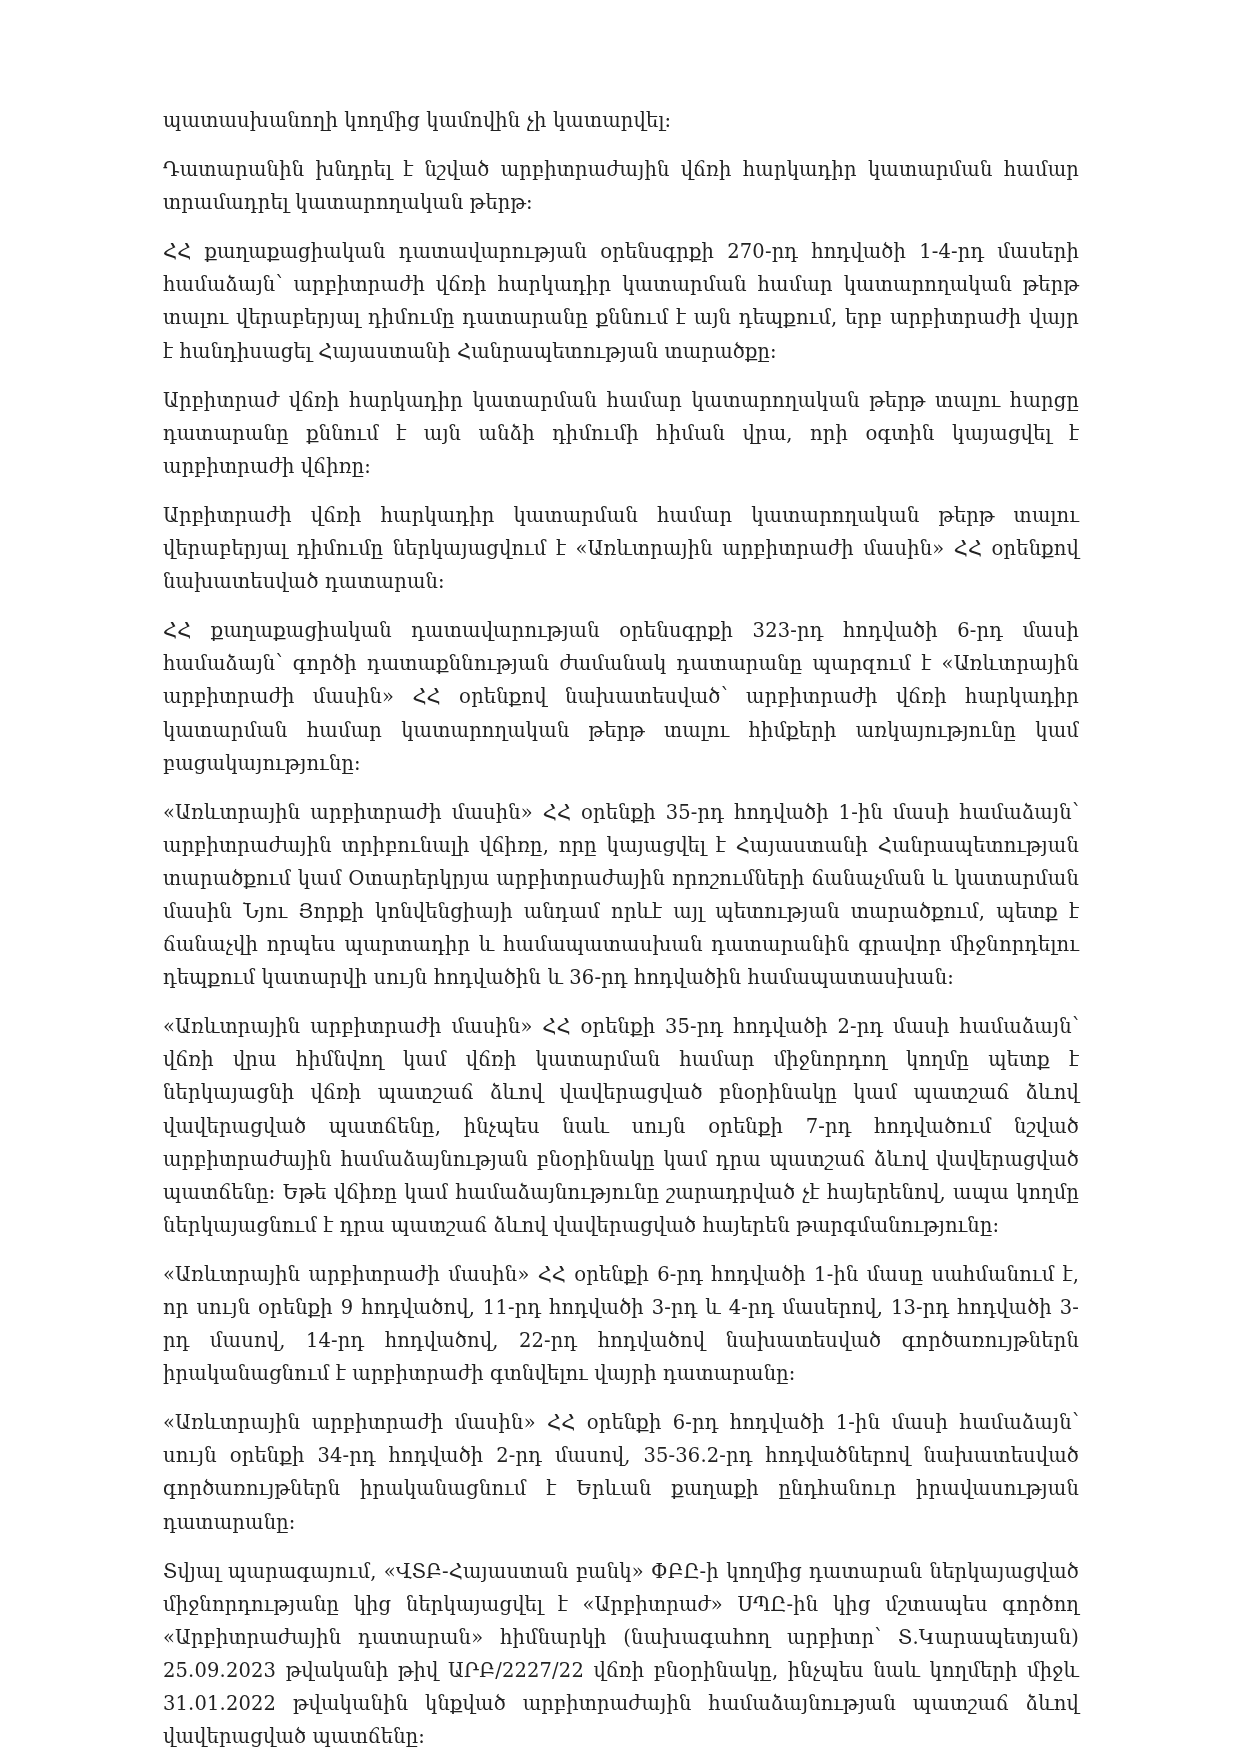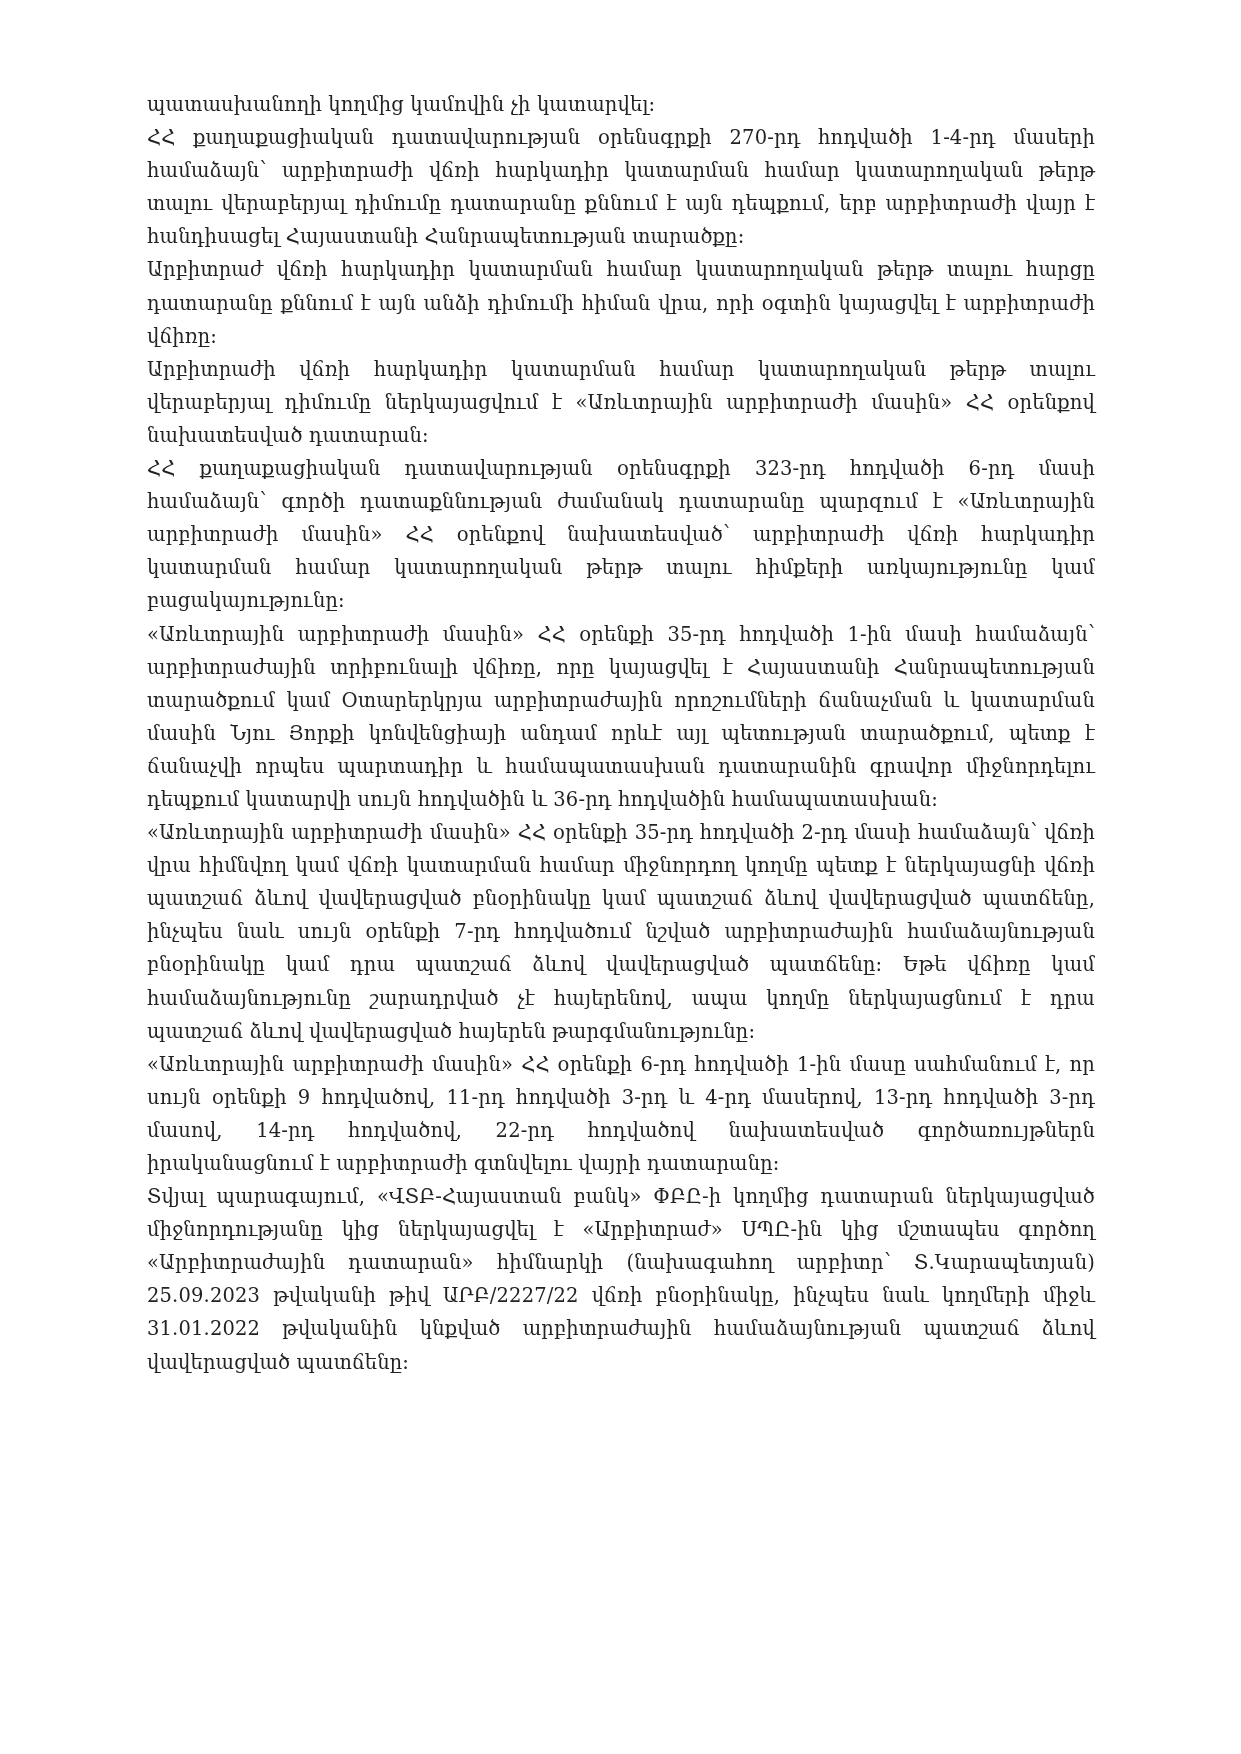--- a/index.html
+++ b/index.html
@@ -9,32 +9,34 @@
     left: 147px;
     top: 88px;
     width: 948px;
     font-family: "DejaVu Serif", "Liberation Serif", serif;
     font-size: 19.5px;
     line-height: 33.1px;
     color: #222222;
     letter-spacing: 0.15px;
   }
   .para {
-    margin: 0;
+    margin: 16px;
     text-align: justify;
     text-align-last: left;
     hyphens: none;
   }
 </style>
 </head>
 <body>
 
 <div class="page">
   <p class="para">պատասխանողի կողմից կամովին չի կատարվել։</p>
+  <p class="para">Դատարանին խնդրել է նշված արբիտրաժային վճռի հարկադիր կատարման համար տրամադրել կատարողական թերթ։</p>
   <p class="para">ՀՀ քաղաքացիական դատավարության օրենսգրքի 270-րդ հոդվածի 1-4-րդ մասերի համաձայն՝ արբիտրաժի վճռի հարկադիր կատարման համար կատարողական թերթ տալու վերաբերյալ դիմումը դատարանը քննում է այն դեպքում, երբ արբիտրաժի վայր է հանդիսացել Հայաստանի Հանրապետության տարածքը։</p>
   <p class="para">Արբիտրաժ վճռի հարկադիր կատարման համար կատարողական թերթ տալու հարցը դատարանը քննում է այն անձի դիմումի հիման վրա, որի օգտին կայացվել է արբիտրաժի վճիռը։</p>
   <p class="para">Արբիտրաժի վճռի հարկադիր կատարման համար կատարողական թերթ տալու վերաբերյալ դիմումը ներկայացվում է «Առևտրային արբիտրաժի մասին» ՀՀ օրենքով նախատեսված դատարան։</p>
   <p class="para">ՀՀ քաղաքացիական դատավարության օրենսգրքի 323-րդ հոդվածի 6-րդ մասի համաձայն՝ գործի դատաքննության ժամանակ դատարանը պարզում է «Առևտրային արբիտրաժի մասին» ՀՀ օրենքով նախատեսված՝ արբիտրաժի վճռի հարկադիր կատարման համար կատարողական թերթ տալու հիմքերի առկայությունը կամ բացակայությունը։</p>
   <p class="para">«Առևտրային արբիտրաժի մասին» ՀՀ օրենքի 35-րդ հոդվածի 1-ին մասի համաձայն՝ արբիտրաժային տրիբունալի վճիռը, որը կայացվել է Հայաստանի Հանրապետության տարածքում կամ Օտարերկրյա արբիտրաժային որոշումների ճանաչման և կատարման մասին Նյու Յորքի կոնվենցիայի անդամ որևէ այլ պետության տարածքում, պետք է ճանաչվի որպես պարտադիր և համապատասխան դատարանին գրավոր միջնորդելու դեպքում կատարվի սույն հոդվածին և 36-րդ հոդվածին համապատասխան։</p>
   <p class="para">«Առևտրային արբիտրաժի մասին» ՀՀ օրենքի 35-րդ հոդվածի 2-րդ մասի համաձայն՝ վճռի վրա հիմնվող կամ վճռի կատարման համար միջնորդող կողմը պետք է ներկայացնի վճռի պատշաճ ձևով վավերացված բնօրինակը կամ պատշաճ ձևով վավերացված պատճենը, ինչպես նաև սույն օրենքի 7-րդ հոդվածում նշված արբիտրաժային համաձայնության բնօրինակը կամ դրա պատշաճ ձևով վավերացված պատճենը։ Եթե վճիռը կամ համաձայնությունը շարադրված չէ հայերենով, ապա կողմը ներկայացնում է դրա պատշաճ ձևով վավերացված հայերեն թարգմանությունը։</p>
   <p class="para">«Առևտրային արբիտրաժի մասին» ՀՀ օրենքի 6-րդ հոդվածի 1-ին մասը սահմանում է, որ սույն օրենքի 9 հոդվածով, 11-րդ հոդվածի 3-րդ և 4-րդ մասերով, 13-րդ հոդվածի 3-րդ մասով, 14-րդ հոդվածով, 22-րդ հոդվածով նախատեսված գործառույթներն իրականացնում է արբիտրաժի գտնվելու վայրի դատարանը։</p>
+  <p class="para">«Առևտրային արբիտրաժի մասին» ՀՀ օրենքի 6-րդ հոդվածի 1-ին մասի համաձայն՝ սույն օրենքի 34-րդ հոդվածի 2-րդ մասով, 35-36.2-րդ հոդվածներով նախատեսված գործառույթներն իրականացնում է Երևան քաղաքի ընդհանուր իրավասության դատարանը։</p>
   <p class="para">Տվյալ պարագայում, «ՎՏԲ-Հայաստան բանկ» ՓԲԸ-ի կողմից դատարան ներկայացված միջնորդությանը կից ներկայացվել է «Արբիտրաժ» ՍՊԸ-ին կից մշտապես գործող «Արբիտրաժային դատարան» հիմնարկի (նախագահող արբիտր՝ Տ.Կարապետյան) 25.09.2023 թվականի թիվ ԱՐԲ/2227/22 վճռի բնօրինակը, ինչպես նաև կողմերի միջև 31.01.2022 թվականին կնքված արբիտրաժային համաձայնության պատշաճ ձևով վավերացված պատճենը։</p>
 </div>
 
 </body></html>

